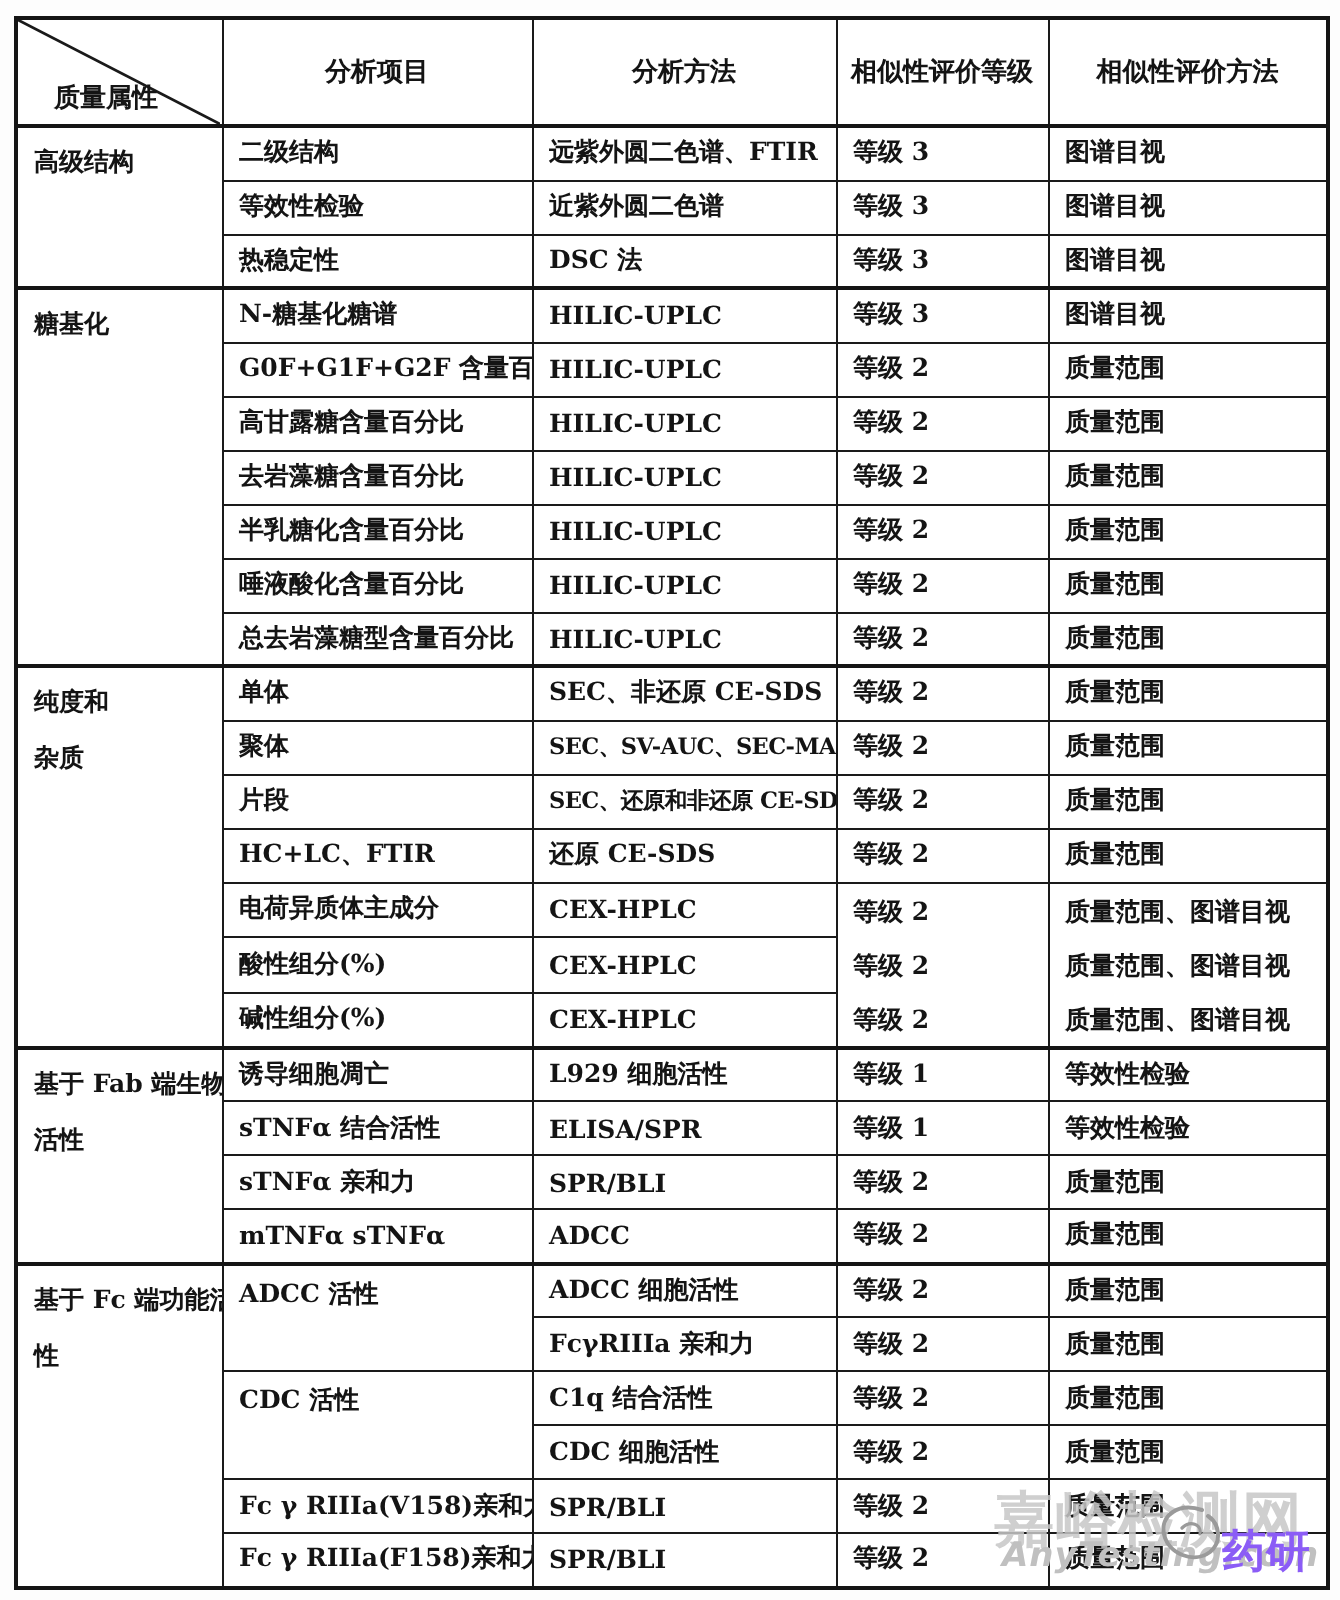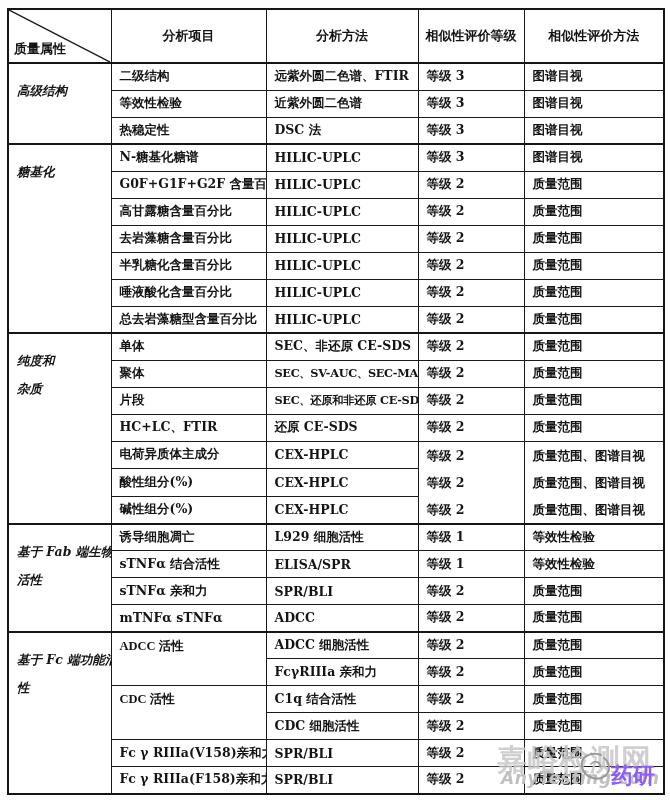--- a/index.html
+++ b/index.html
@@ -18,24 +18,24 @@
     font-size:12.5px; font-weight:700;
     padding:0 2px 0 8px; text-align:left; vertical-align:middle;
     overflow:hidden; white-space:nowrap;
   }
   tr { height:27px; }
   tr.sec > td, tr.sec > th { border-top:2px solid #151515; }
   thead tr { height:54px; }
   thead th { text-align:center; padding:0; font-size:13px;margin-left:36px; }
   .corner { position:relative; padding:0; }
   .corner svg { position:absolute; left:0; top:0; }
-  .corner .label { position:absolute; left:5px; bottom:4px; font-size:13px; }
-  .attr { vertical-align:top; padding-top:13px;font-style:italic; }
+  .corner .label { position:absolute; left:18px; bottom:4px; font-size:13px; }
+  .attr { vertical-align:top; padding-top:3px; }
   .attr div { line-height:28px; height:28px; }
-  .item-span { vertical-align:top;font-family:Liberation Serif, serif; }
+  .item-span { vertical-align:top; }
   .item-span div { height:27px; line-height:27px; }
   .merged { padding:0 0 0 8px; }
   .merged div { height:27px; line-height:27px; }
   .xs { font-size:11.3px; letter-spacing:-0.3px; }
   
   .wm { position:absolute; pointer-events:none; z-index:5;
         font-family:"DejaVu Sans","Liberation Sans",sans-serif; }
   .wm-name { left:497px; top:740px; font-size:30px; font-weight:700;
              color:#c7c7c7; letter-spacing:1px; opacity:.85; white-space:nowrap; }
   .wm-url { left:501px; top:768px; font-size:17px; font-weight:700;

